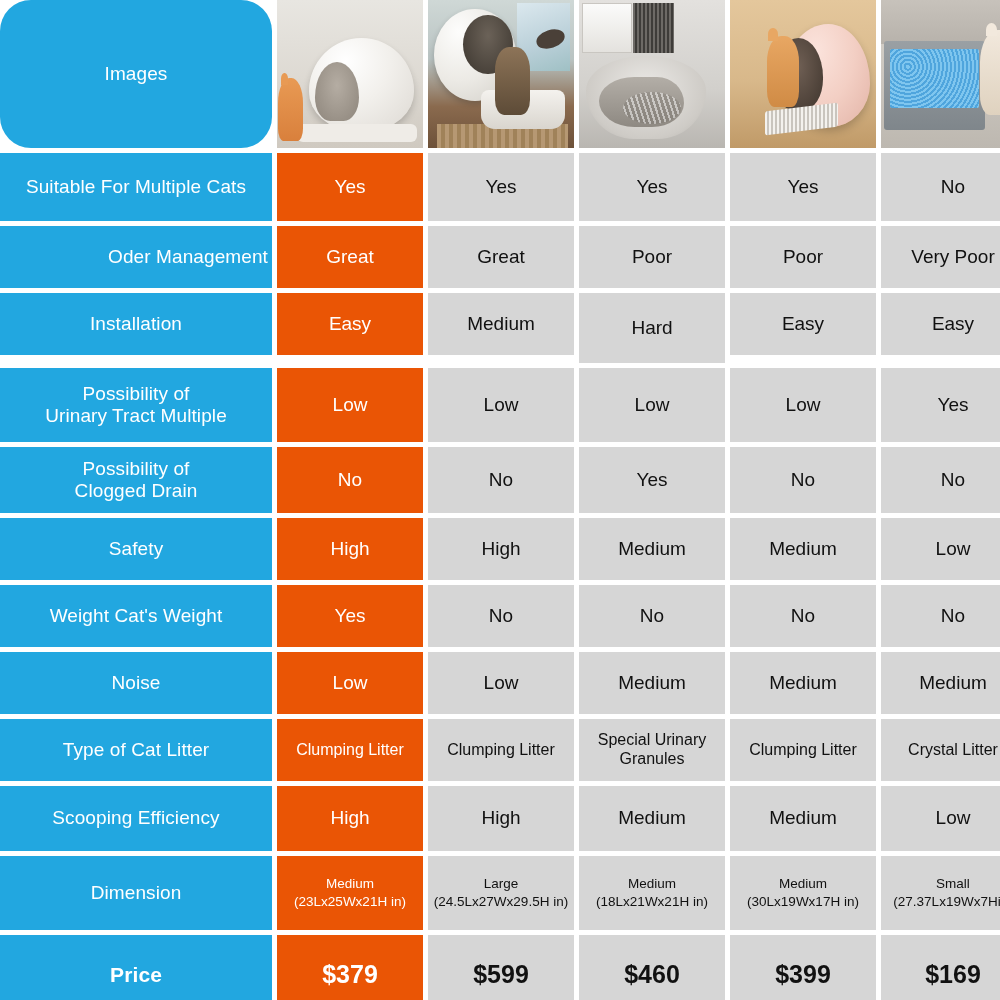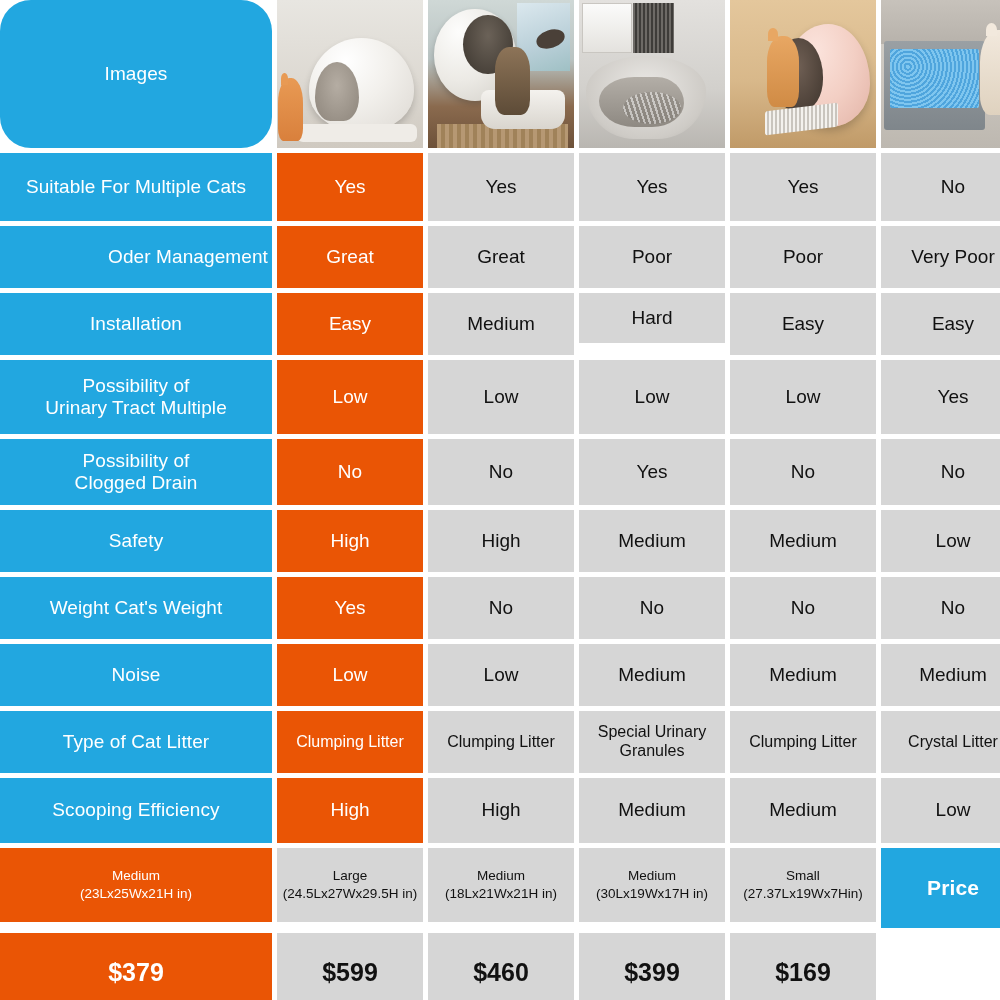--- a/index.html
+++ b/index.html
@@ -282,21 +282,21 @@
   <div class="cell val" style="height:62px;">Great</div>
   <div class="cell val" style="height:62px;">Poor</div>
   <div class="cell val" style="height:62px;">Poor</div>
   <div class="cell val" style="height:62px;">Very Poor</div>
 
   <div class="cell label-cell" style="height:62px;">
     <span>Installation</span>
   </div>
   <div class="cell val highlight" style="height:62px;">Easy</div>
   <div class="cell val" style="height:62px;">Medium</div>
-  <div class="cell val" style="height:50px;">Hard</div>
+  <div class="cell val" style="height:70px;">Hard</div>
   <div class="cell val" style="height:62px;">Easy</div>
   <div class="cell val" style="height:62px;">Easy</div>
 
   <div class="cell label-cell" style="height:74px; flex-direction:column;">
     <span>Possibility of</span>
     <span>Urinary Tract Multiple</span>
   </div>
   <div class="cell val highlight" style="height:74px;">Low</div>
   <div class="cell val" style="height:74px;">Low</div>
   <div class="cell val" style="height:74px;">Low</div>
@@ -351,20 +351,23 @@
 
   <div class="cell label-cell" style="height:65px;">
     <span>Scooping Efficiency</span>
   </div>
   <div class="cell val highlight" style="height:65px;">High</div>
   <div class="cell val" style="height:65px;">High</div>
   <div class="cell val" style="height:65px;">Medium</div>
   <div class="cell val" style="height:65px;">Medium</div>
   <div class="cell val" style="height:65px;">Low</div>
 
+  <div class="cell label-cell" style="height:74px;">
+    <span>Dimension</span>
+  </div>
   <div class="cell val small highlight" style="height:74px; flex-direction:column;">
     <span>Medium</span>
     <span>(23Lx25Wx21H in)</span>
   </div>
   <div class="cell val small" style="height:74px; flex-direction:column;">
     <span>Large</span>
     <span>(24.5Lx27Wx29.5H in)</span>
   </div>
   <div class="cell val small" style="height:74px; flex-direction:column;">
     <span>Medium</span>

